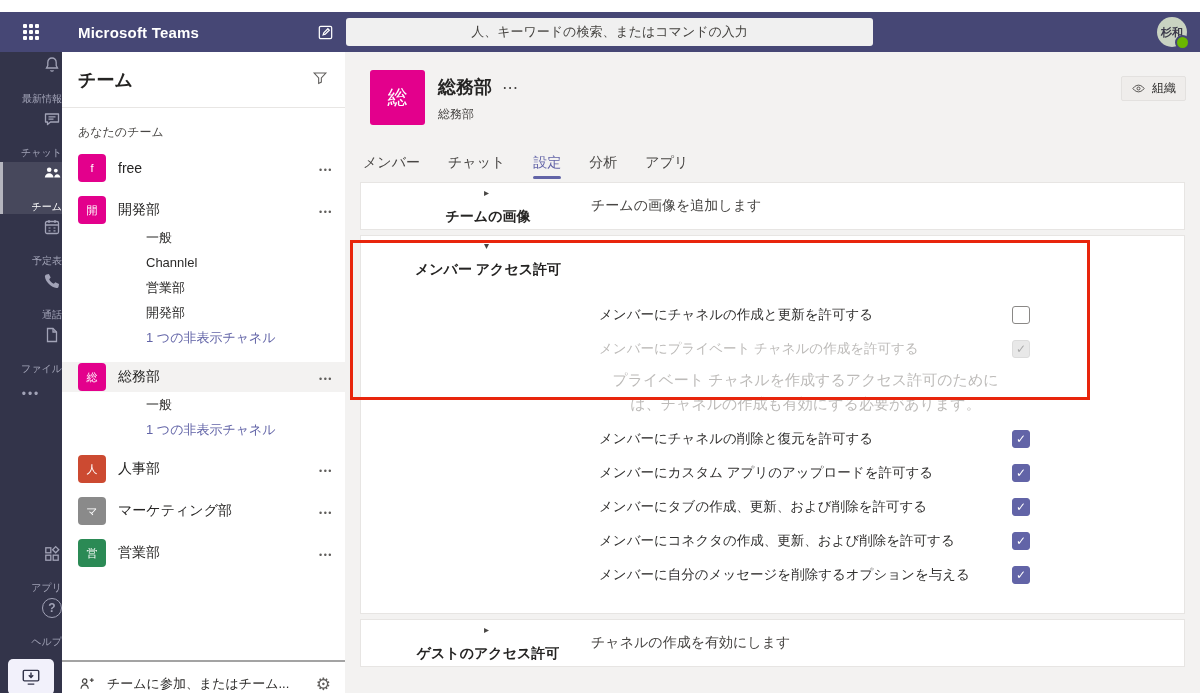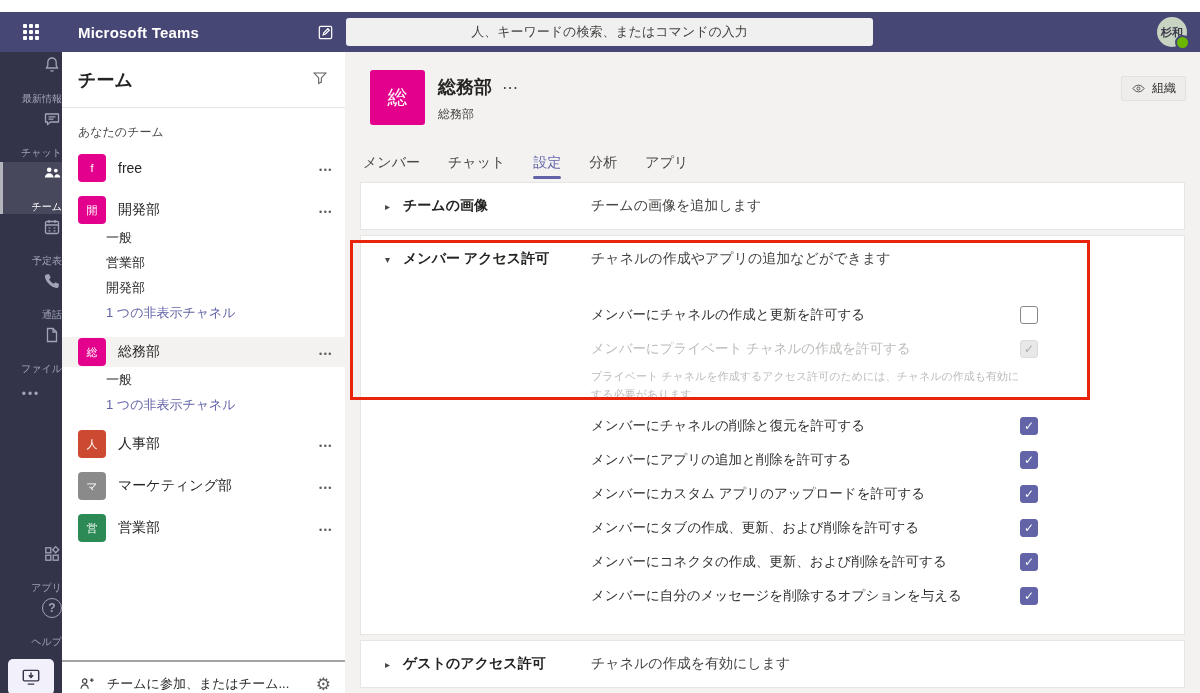--- a/index.html
+++ b/index.html
@@ -51,21 +51,21 @@
   .teams-list{flex:1;overflow:hidden;padding-top:4px;}
   .your-teams{margin:12px 16px 4px;font-size:12px;color:#484644;}
   .team-row{height:30px;margin-top:12px;display:flex;align-items:center;padding:0 12px 0 16px;gap:12px;
             font-size:14px;cursor:pointer;}
   .team-row.selected{background:#f3f2f1;}
   .team-row.bold .team-name{font-weight:normal;}
   .team-avatar{width:28px;height:28px;flex:none;border-radius:4px;background:#e3008c;color:#fff;
                font-size:11px;display:flex;align-items:center;justify-content:center;}
   .more-dots{margin-left:auto;color:#605e5c;font-size:13px;letter-spacing:1px;cursor:pointer;}
   .more-dots::before{content:"•••";font-size:9px;letter-spacing:1.5px;}
-  .channel{height:25px;display:flex;align-items:center;padding-left:44px;font-size:13px;color:#2b2a29;cursor:pointer;}
+  .channel{height:25px;display:flex;align-items:center;padding-left:84px;font-size:13px;color:#2b2a29;cursor:pointer;}
   .hidden-link{color:var(--accent,#6264a7);}
   .sidebar-footer{flex:none;height:43px;border-top:2px solid #a3a3a3;display:flex;align-items:center;
                   padding:0 14px 0 16px;gap:10px;font-size:13px;color:#2b2a29;cursor:pointer;}
   .sidebar-footer svg{width:19px;height:19px;color:#484644;}
   .gear{margin-left:auto;font-size:17px;color:#605e5c;cursor:pointer;font-family:"DejaVu Sans",sans-serif;}
 
   
   .main{position:absolute;left:345px;top:40px;right:0;bottom:0;background:#f3f2f1;overflow:hidden;}
   .team-avatar-lg{position:absolute;left:25px;top:18px;width:55px;height:55px;border-radius:3px;
                   background:var(--magenta,#e3008c);color:#fff;font-size:20px;display:flex;
@@ -81,29 +81,29 @@
   .org-btn svg{width:15px;height:15px;color:#484644;}
   .tabs{position:absolute;left:18px;top:102px;display:flex;gap:28px;font-size:14px;color:#484644;}
   .tab{padding-bottom:7px;position:relative;cursor:pointer;}
   .tab.active{color:var(--accent,#6264a7);}
   .tab.active::after{content:"";position:absolute;left:0;right:0;bottom:0;height:3px;border-radius:2px;
                      background:var(--accent,#6264a7);}
   .content{position:absolute;left:15px;right:15px;top:130px;bottom:-20px;display:flex;flex-direction:column;}
   .card{background:#fff;border:1px solid #e7e5e3;flex:none;}
   .card + .card{margin-top:5px;}
   .section-row{height:46px;display:flex;align-items:center;padding-left:24px;font-size:14px;cursor:pointer;}
-  .section-title{width:206px;display:flex;align-items:center;gap:10px;font-weight:bold;color:#252423;}
+  .section-title{width:206px;display:flex;align-items:center;gap:10px;font-weight:bold;color:#252423;flex-direction:column;}
   .arrow{font-size:10px;color:#484644;width:8px;}
   .arrow-right::before{content:"▸";}
   .arrow-down::before{content:"▾";}
   .section-desc{color:#484644;}
-  .perm-list{padding:10px 0 14px;}
+  .perm-list{padding:10px 8px 14px;}
   .perm-row{display:flex;align-items:flex-start;padding-left:230px;margin:13px 0;min-height:21px;position:relative;}
   .perm-label{font-size:13.5px;color:#323130;line-height:20px;}
-  .perm-note{max-width:470px;margin-top:9px;font-size:11px;line-height:1.6;color:#bdbbb9;}
+  .perm-note{max-width:470px;margin-top:9px;font-size:15px;line-height:1.6;color:#bdbbb9;text-align:center;}
   .perm-row.row-disabled .perm-label{color:#bdbbb9;}
   .cb{margin-left:auto;margin-right:146px;width:18px;height:18px;flex:none;border-radius:3px;cursor:pointer;
       border:1px solid #8a8886;background:#fff;display:flex;align-items:center;justify-content:center;
       font-size:12px;color:#fff;box-sizing:border-box;margin-top:1px;}
   .cb.checked{background:var(--accent,#6264a7);border-color:var(--accent,#6264a7);}
   .cb.checked::after{content:"✓";}
   .cb.checked.disabled{background:#e8e8e8;border-color:#dcdcdc;color:#a9a9a9;cursor:default;}
 
   
   .annotation-box{position:absolute;left:350px;top:228px;width:734px;height:154px;
@@ -233,20 +233,21 @@
         <span class="team-name">free</span>
         <span class="more-dots"></span>
       </div>
 
       <div class="team-row">
         <span class="team-avatar" style="background: rgb(227, 0, 140);">開</span>
         <span class="team-name">開発部</span>
         <span class="more-dots"></span>
       </div>
       <div class="channel">一般</div>
+      <div class="channel">Channlel</div>
       <div class="channel">営業部</div>
       <div class="channel">開発部</div>
       <div class="channel hidden-link">1 つの非表示チャネル</div>
 
       <div class="team-row selected">
         <span class="team-avatar" style="background: rgb(227, 0, 140);">総</span>
         <span class="team-name">総務部</span>
         <span class="more-dots"></span>
       </div>
       <div class="channel">一般</div>
@@ -318,21 +319,20 @@
           <span class="section-desc">チームの画像を追加します</span>
         </div>
       </div>
 
       <div class="card">
         <div class="section-row">
           <span class="section-title">
             <span class="arrow arrow-down"></span>
             <span>メンバー アクセス許可</span>
           </span>
-          <span class="section-desc">チャネルの作成やアプリの追加などができます</span>
         </div>
         <div class="perm-list">
 
           <div class="perm-row">
             <div class="perm-text">
                 <div class="perm-label">メンバーにチャネルの作成と更新を許可する</div>
               </div>
             <span class="cb"></span>
           </div>
 
@@ -344,26 +344,20 @@
             <span class="cb checked disabled"></span>
           </div>
 
           <div class="perm-row">
             <div class="perm-text">
                 <div class="perm-label">メンバーにチャネルの削除と復元を許可する</div>
               </div>
             <span class="cb checked"></span>
           </div>
 
-          <div class="perm-row">
-            <div class="perm-text">
-                <div class="perm-label">メンバーにアプリの追加と削除を許可する</div>
-              </div>
-            <span class="cb checked"></span>
-          </div>
 
           <div class="perm-row">
             <div class="perm-text">
                 <div class="perm-label">メンバーにカスタム アプリのアップロードを許可する</div>
               </div>
             <span class="cb checked"></span>
           </div>
 
           <div class="perm-row">
             <div class="perm-text">

